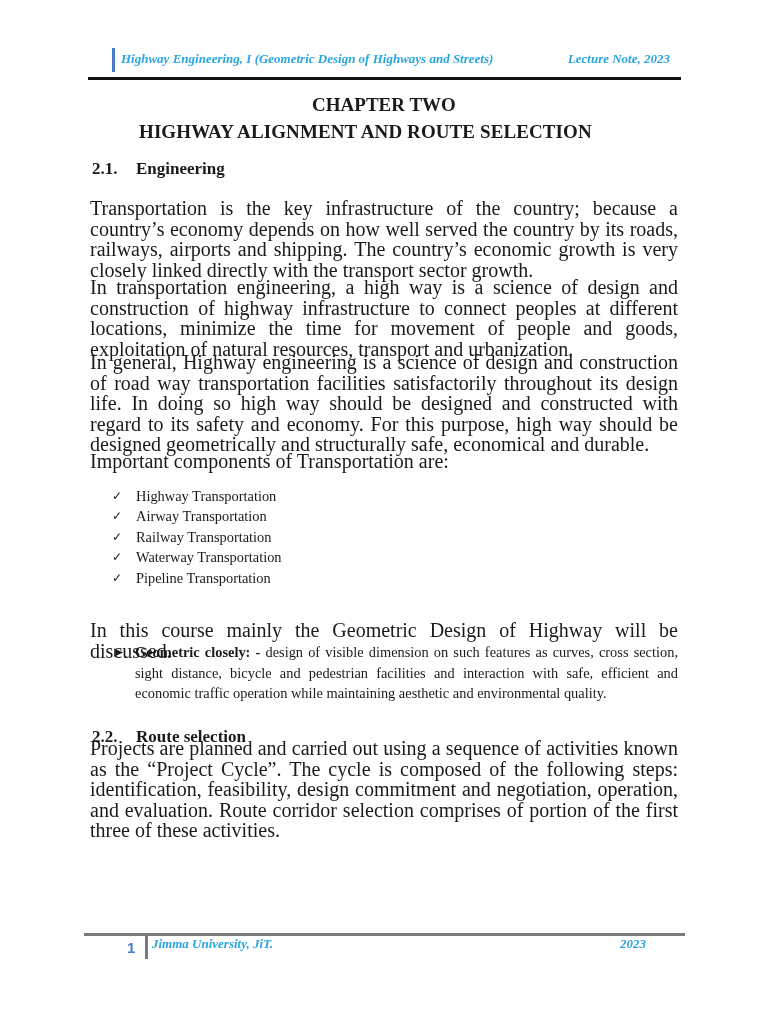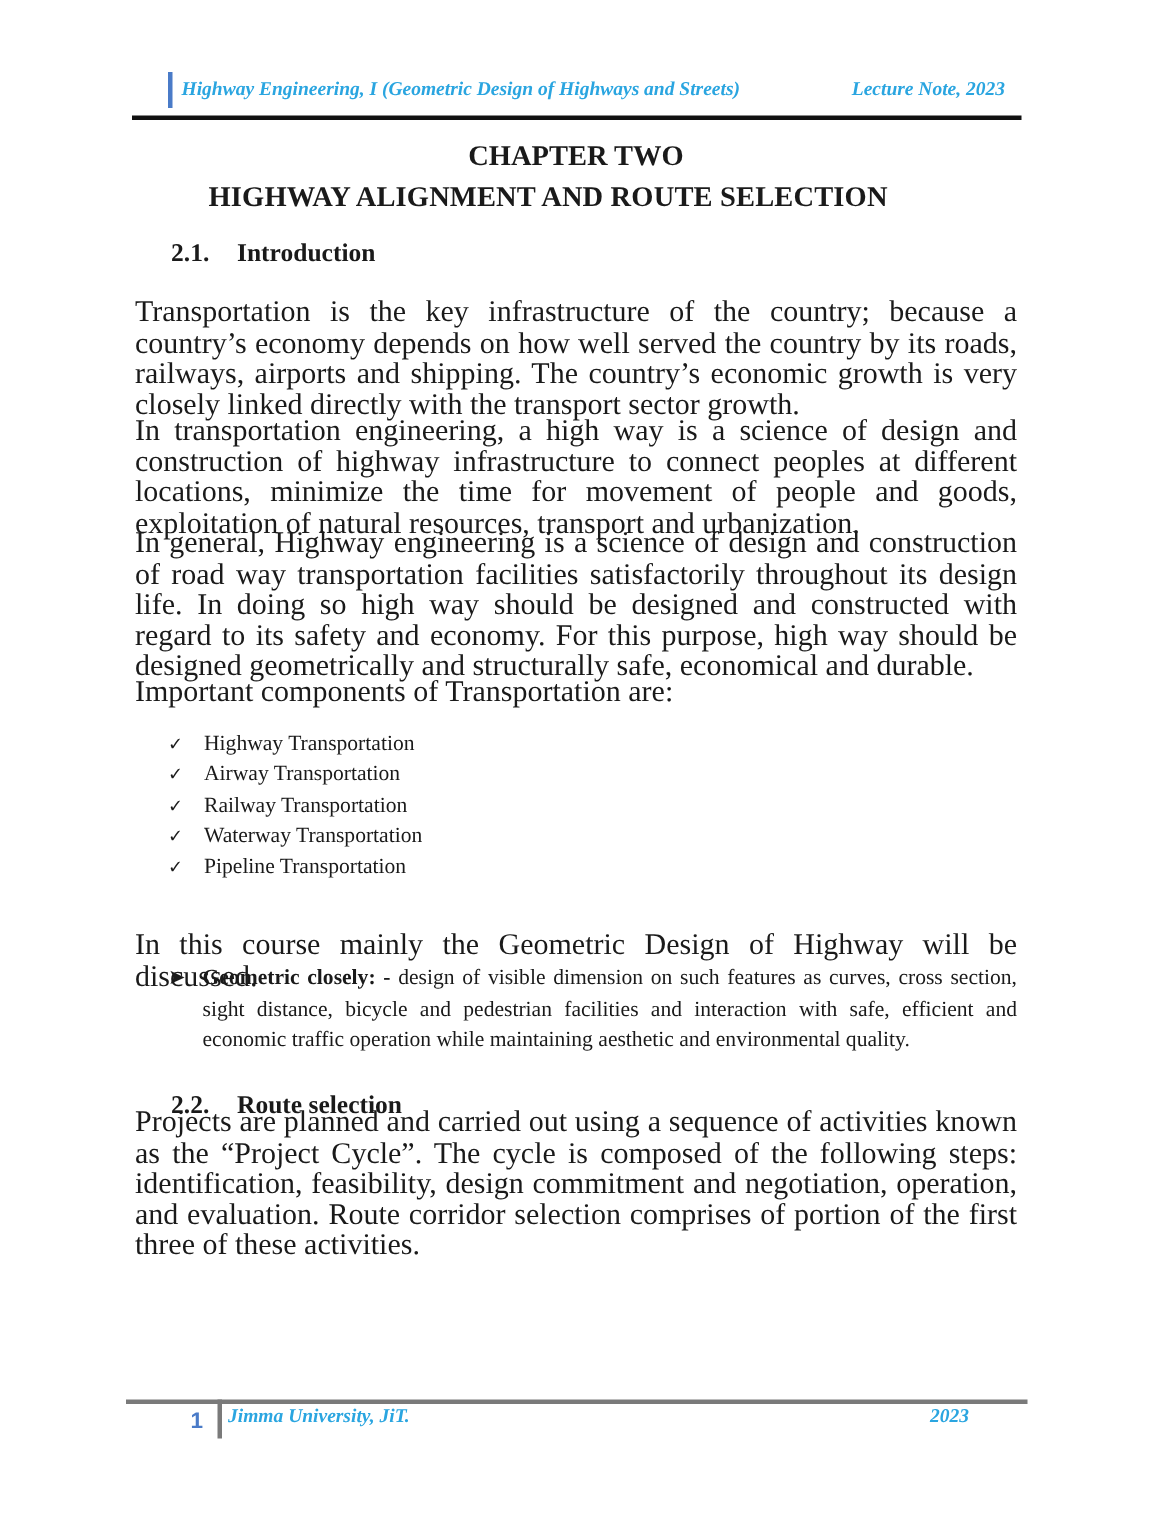--- a/index.html
+++ b/index.html
@@ -8,21 +8,21 @@
   .header { position: absolute; left: 112px; top: 46px; width: 570px; height: 26px; }
   .header-bar { position: absolute; left: 0; top: 2px; width: 3px; height: 24px; background: #4a7bc8; }
   .header-left { position: absolute; left: 9px; top: 5px; font-size: 13px; font-style: italic; font-weight: bold; color: #2aa5e0; white-space: nowrap; }
   .header-right { position: absolute; right: 12px; top: 5px; font-size: 13px; font-style: italic; font-weight: bold; color: #2aa5e0; white-space: nowrap; }
   .header-rule { position: absolute; left: 88px; top: 77px; width: 593px; height: 3px; background: #111; }
 
   .chapter { position: absolute; left: 0; width: 768px; top: 94px; text-align: center; font-size: 19px; font-weight: bold; }
   .chapter-title { position: absolute; left: 91px; top: 121px; font-size: 19px; font-weight: bold; letter-spacing: 0.1px; margin-left: 48px; }
 
   .sec { position: absolute; left: 92px; font-size: 17px; font-weight: bold; }
-  .sec .num { display: inline-block; width: 44px; margin-left: 22px; }
+  .sec .num { display: inline-block; width: 44px; }
 
   .para { position: absolute; left: 90px; width: 588px; font-size: 20px; line-height: 20.5px; text-align: justify; }
 
   .list { position: absolute; left: 112px; top: 486px; margin: 0; padding: 0; list-style: none; font-size: 14.4px; line-height: 20.4px; }
   .list li { position: relative; padding-left: 24px; }
   .list .chk { position: absolute; left: 0; top: 0; font-size: 12px; }
 
   .geo { position: absolute; left: 112px; top: 642px; width: 566px; font-size: 14.4px; line-height: 20.5px; }
   .geo .arrow { position: absolute; left: 0; top: 0; font-size: 14px; font-family: "DejaVu Sans", sans-serif; }
   .geo .geo-text { margin-left: 23px; text-align: justify; display: block; }
@@ -41,21 +41,21 @@
   <div class="header-bar"></div>
   <span class="header-left">Highway Engineering, I (Geometric Design of Highways and Streets)</span>
   <span class="header-right">Lecture Note, 2023</span>
 </div>
 <div class="header-rule"></div>
 
 <div class="chapter">CHAPTER TWO</div>
 <div class="chapter-title">HIGHWAY ALIGNMENT AND ROUTE SELECTION</div>
 
 <div class="sec" style="top:159px;">
-  <span class="num">2.1.</span><span>Introduction</span>
+  <span class="num">2.1.</span><span>Engineering</span>
 </div>
 
 <p class="para" style="top:198px;margin:0;">Transportation is the key infrastructure of the country; because a country’s economy depends on how well served the country by its roads, railways, airports and shipping. The country’s economic growth is very closely linked directly with the transport sector growth.</p>
 <p class="para" style="top:277px;margin:0;">In transportation engineering, a high way is a science of design and construction of highway infrastructure to connect peoples at different locations, minimize the time for movement of people and goods, exploitation of natural resources, transport and urbanization.</p>
 <p class="para" style="top:352px;margin:0;">In general, Highway engineering is a science of design and construction of road way transportation facilities satisfactorily throughout its design life. In doing so high way should be designed and constructed with regard to its safety and economy. For this purpose, high way should be designed geometrically and structurally safe, economical and durable.</p>
 <p class="para" style="top:451px;margin:0;">Important components of Transportation are:</p>
 
 <ul class="list">
   <li><span class="chk">✓</span><span>Highway Transportation</span></li>
   <li><span class="chk">✓</span><span>Airway Transportation</span></li>

